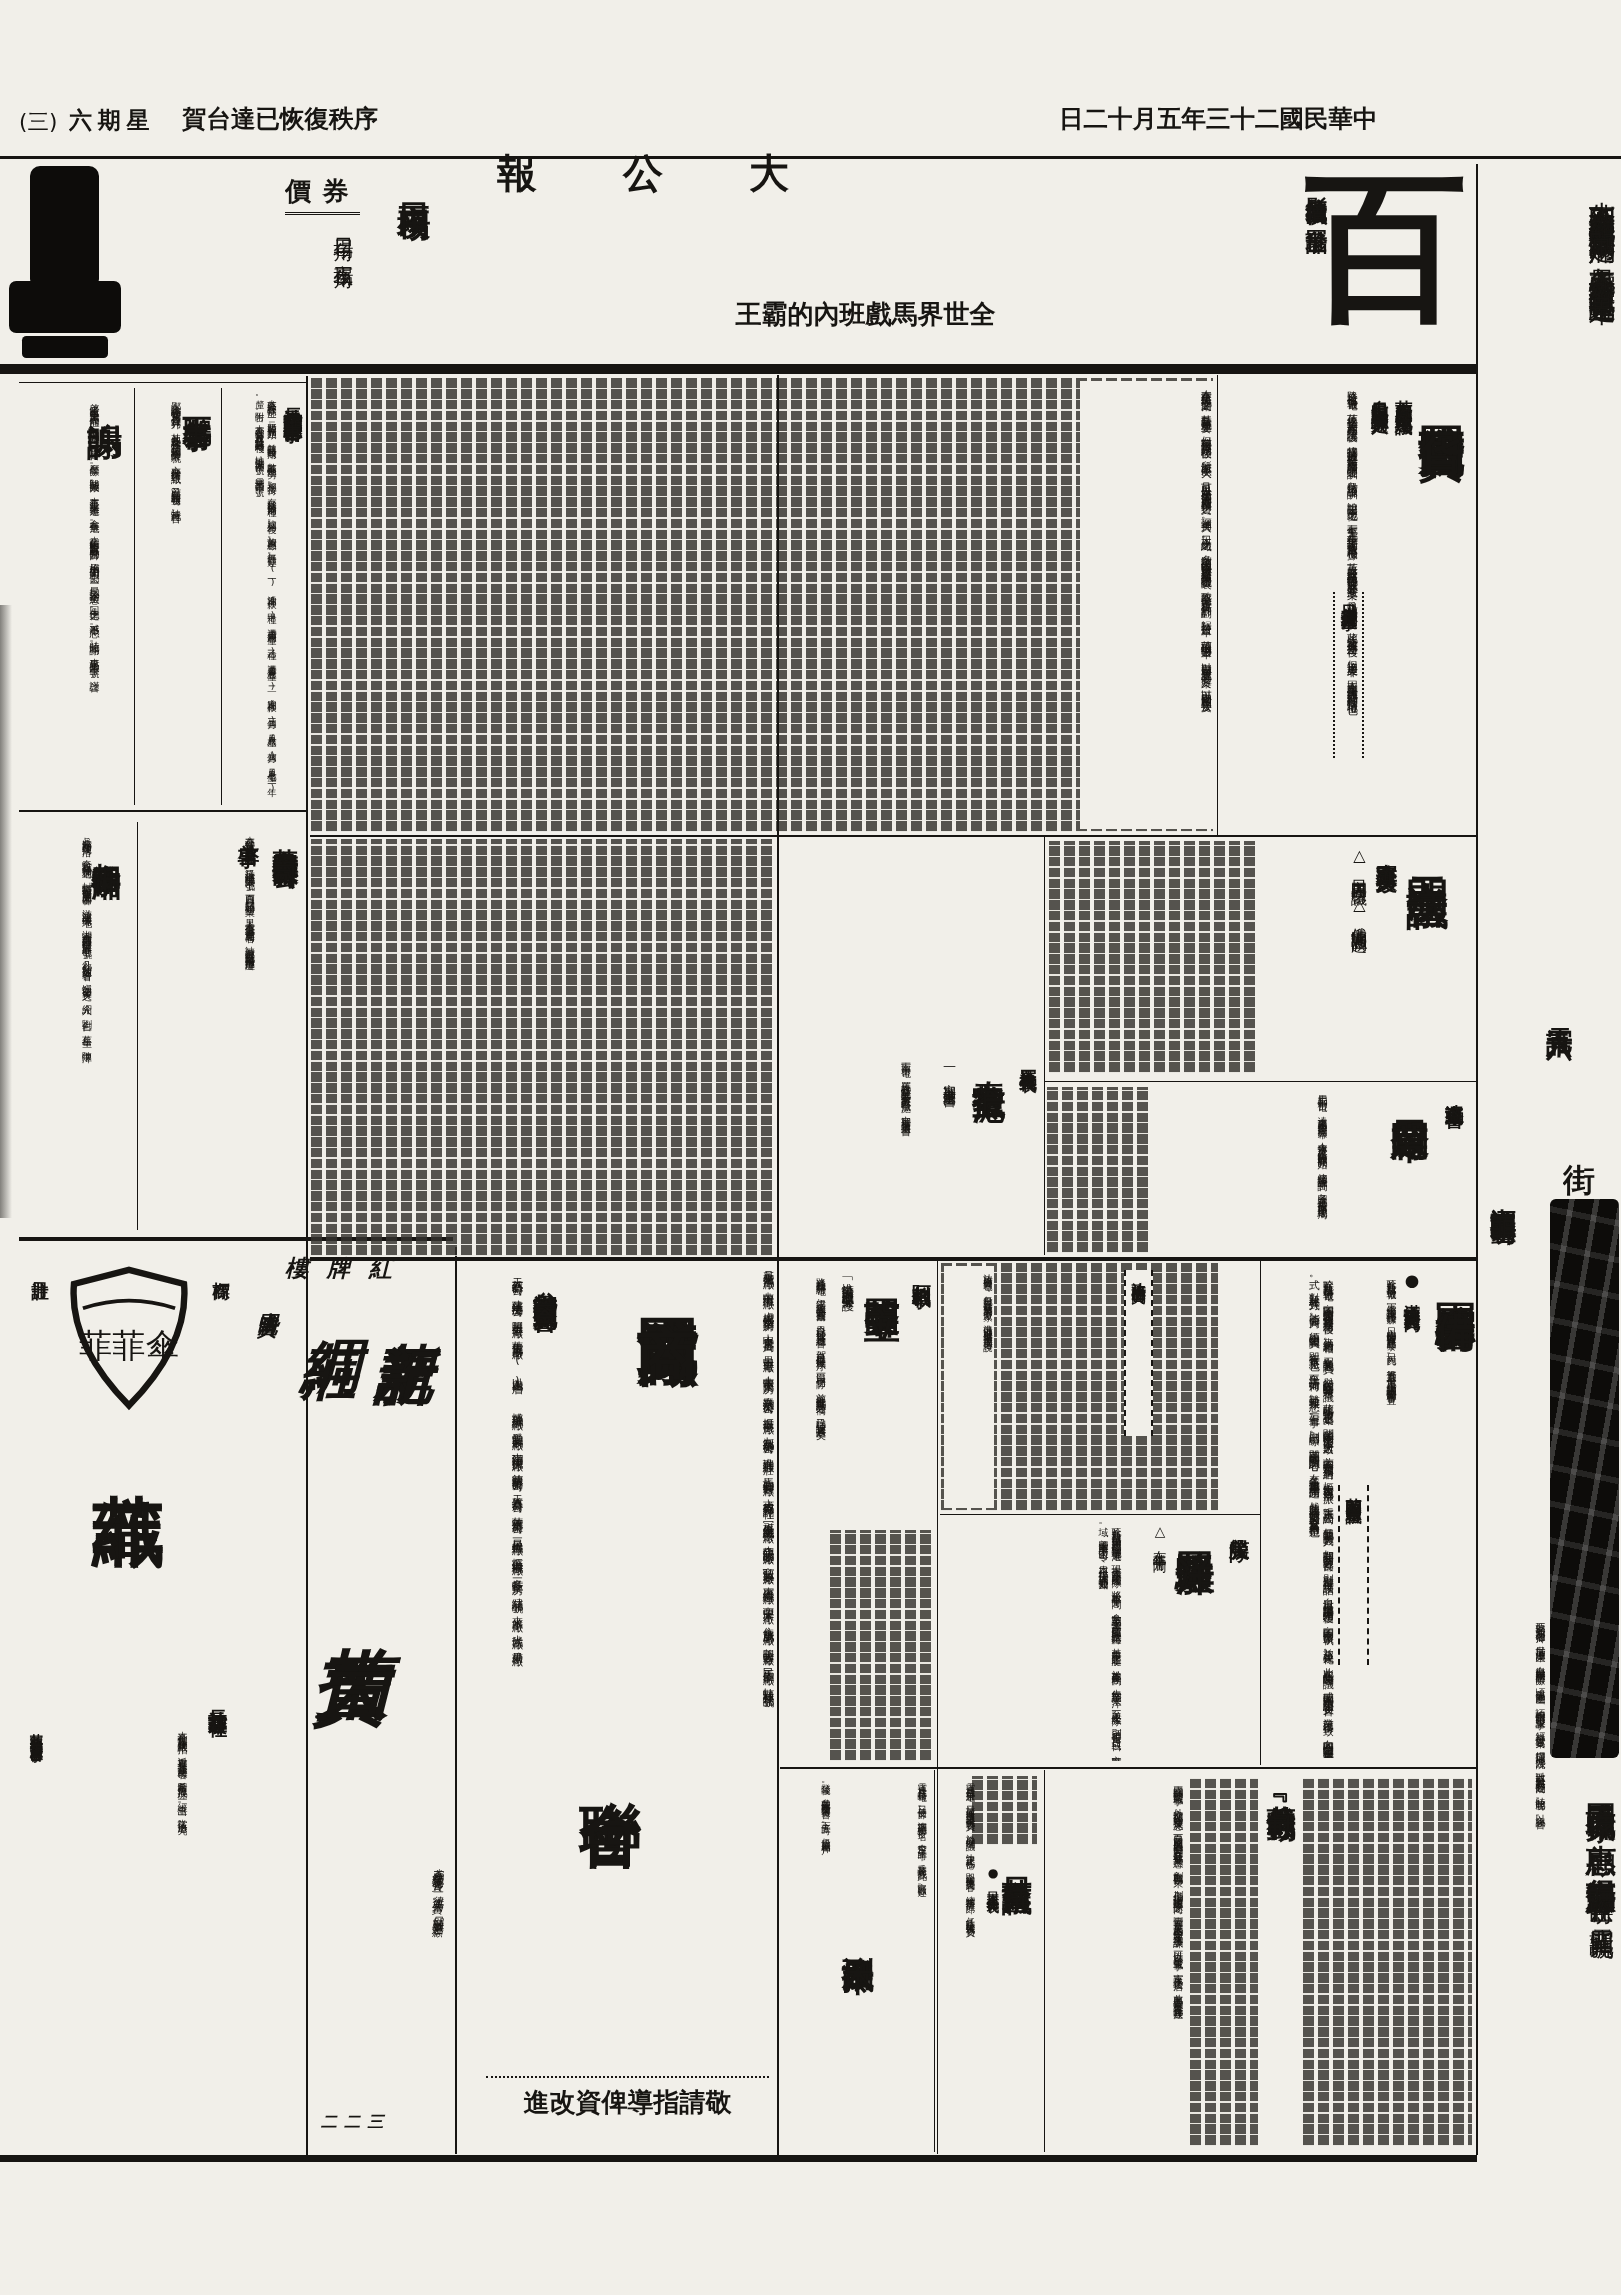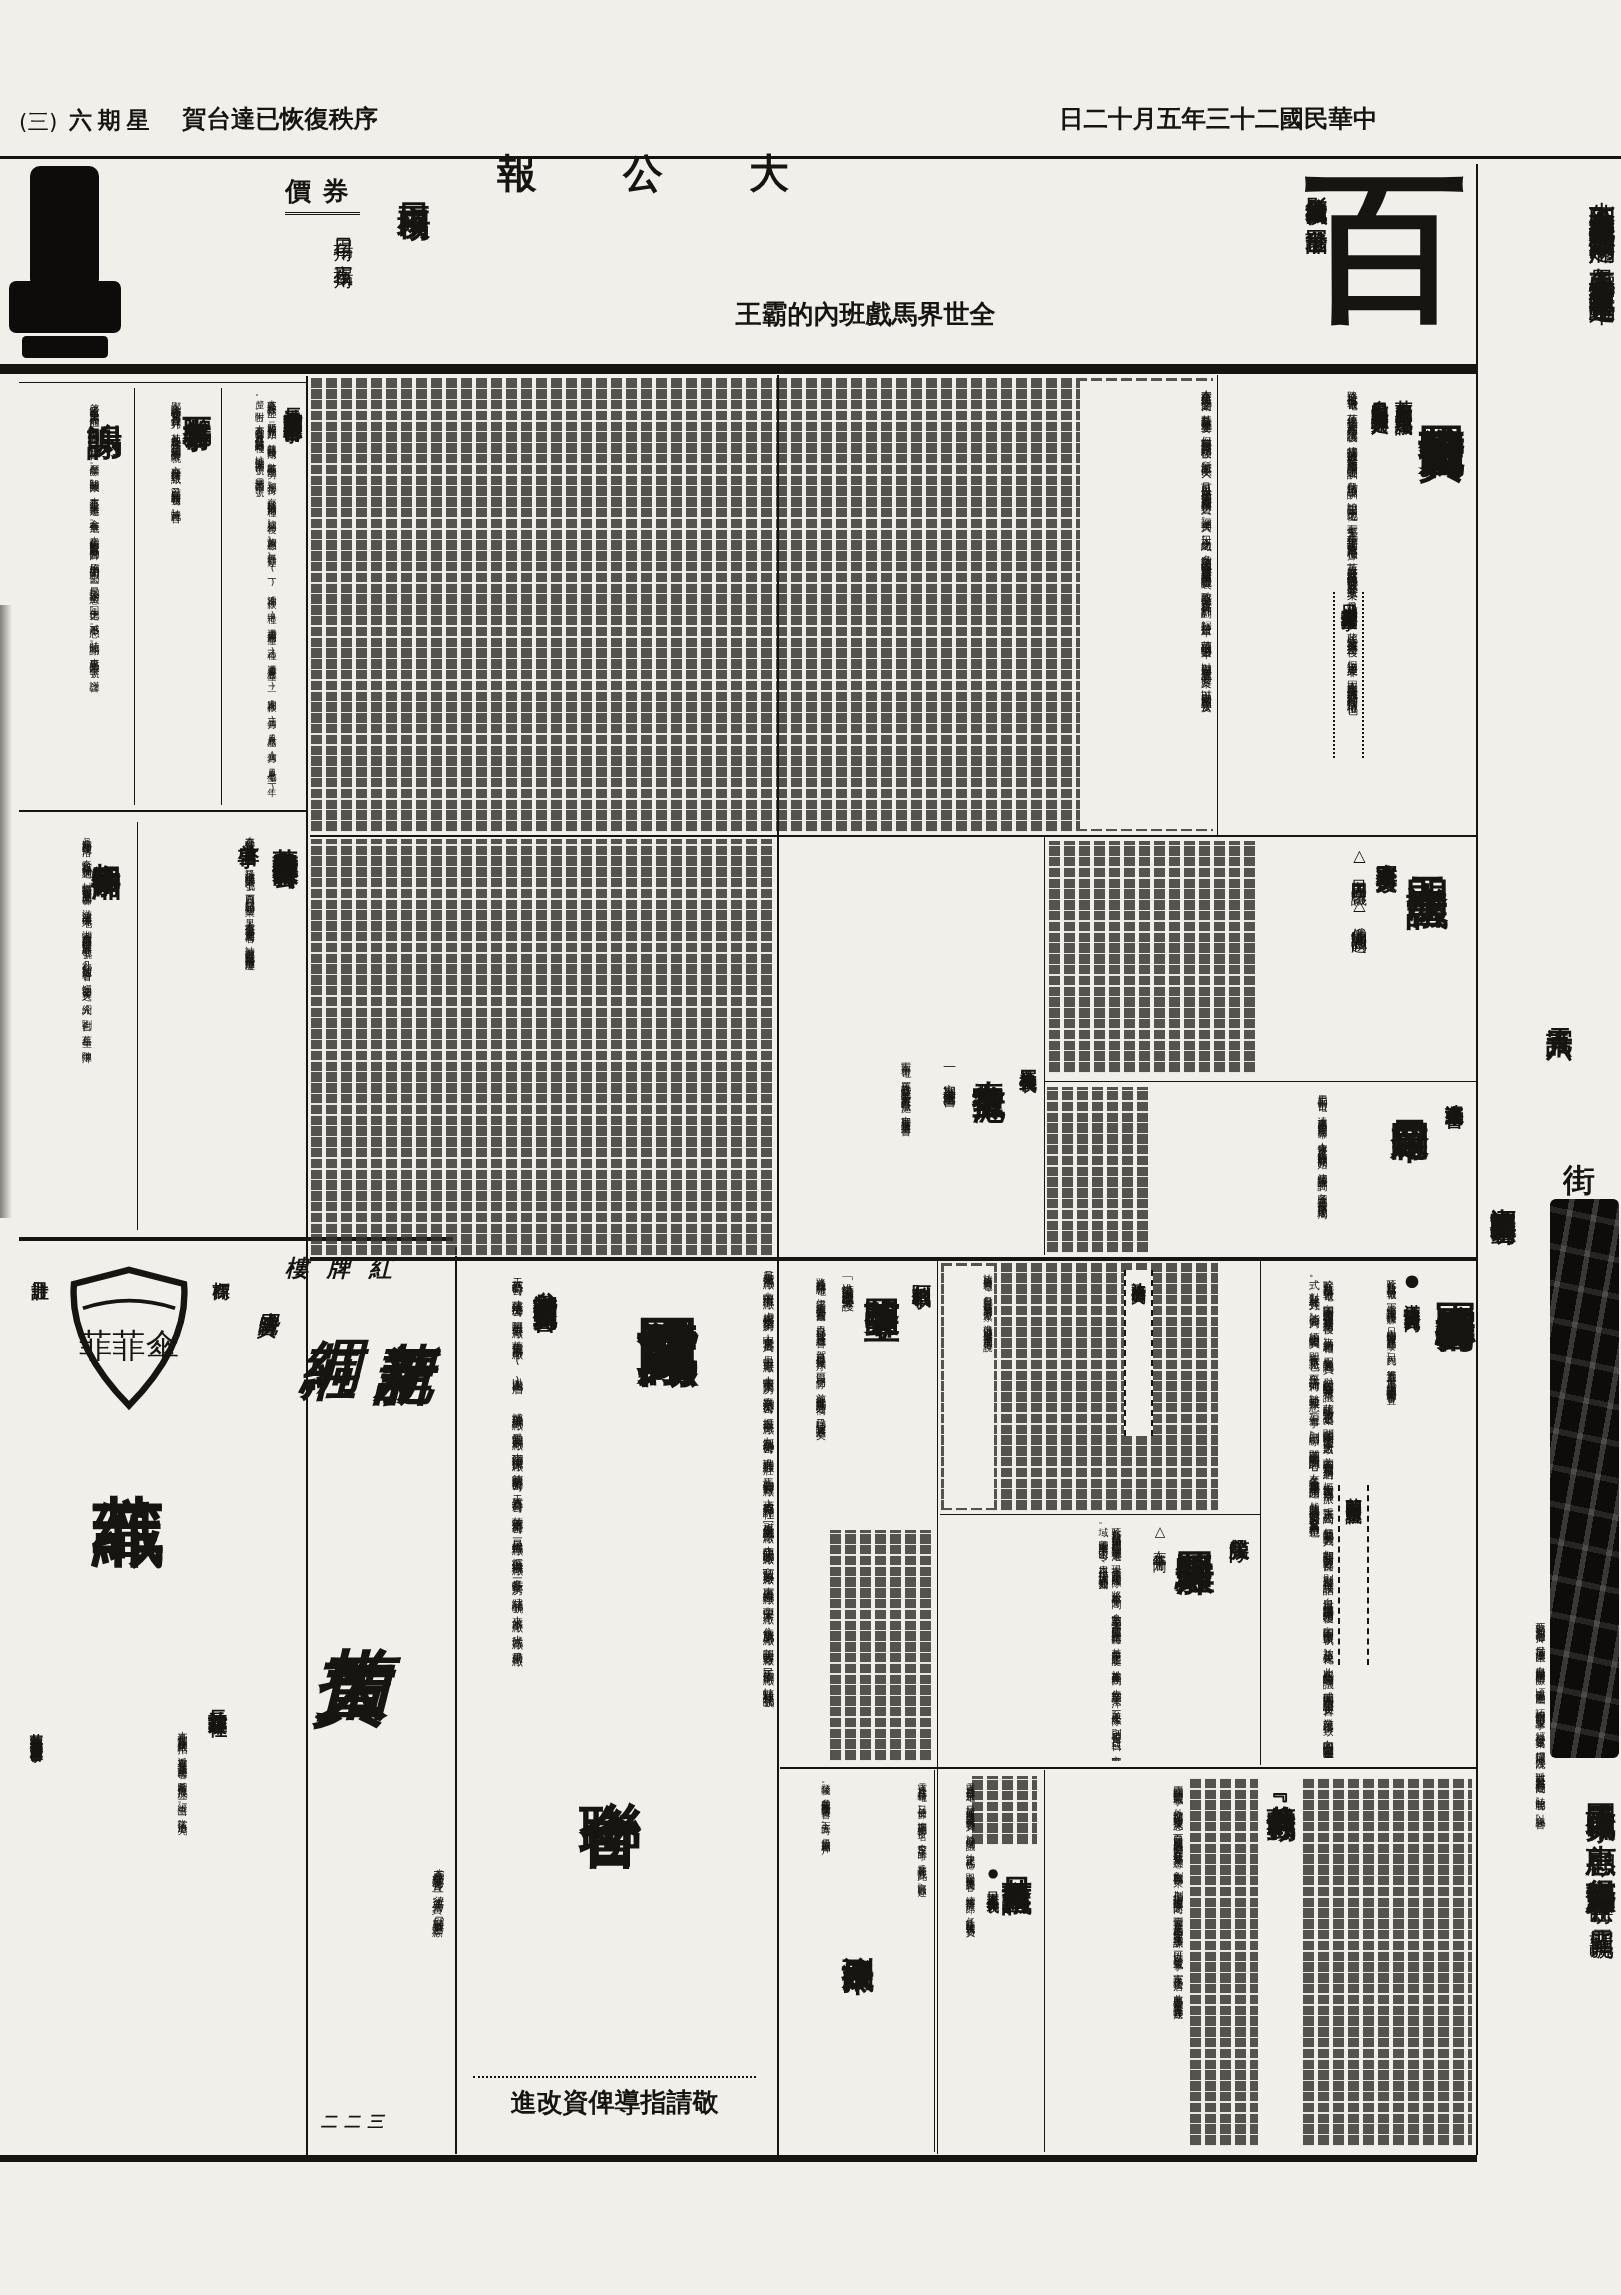--- a/index.html
+++ b/index.html
@@ -120,21 +120,21 @@
     <div class="b abs" style="left:79px;top:865px;font-size:16px;letter-spacing:7.2px;">二二三</div>
   </div>
   <div class="rule" style="left:455px;top:1247px;width:2.2px;height:907px;"></div>
 
   <div class="abs" style="left:460px;top:1247px;width:317px;height:907px;">
     <div class="v abs" style="right:1.4px;top:14.4px;width:62px;height:807px;font-size:11.5px;">新月光電池廠　中華織巾廠　虎標永安堂藥房　中央女子書局　中昌香皂廠　大中華大藥房　泰勒漂染公司　振羣襪廠　九福製藥公司　進瑞鞋縀莊　馬敦和製鞋廠　志成教育用品社　冠生泰絲織風景廠　李鶴記眼藥廠　寶弘製藥廠　惠羅織造廠　中亞膠木廠　焦永茂肥皂廠　美明蚊香廠　民生牙刷廠　蚨順祥棉花品號</div>
     <div class="v b serif abs" style="right:69px;top:19px;height:404px;font-size:62px;">武漢國貨廠商</div>
     <div class="v b serif abs" style="left:110px;top:505px;height:216px;font-size:62px;">聯合會</div>
     <div class="v b abs" style="left:69px;top:24.5px;height:418px;font-size:24.5px;">參加湖南省國貨流動展覽會</div>
     <div class="v abs" style="left:1.4px;top:21.6px;width:63px;height:807px;font-size:11.5px;">天然藝石公司　建華油漆公司　明星香皂廠　華生電扇器廠　(以上在四層)　博華絲綢廠　愛義製刷廠　南洋銅鐵床廠　德華製藥公司　天竹器具公司　華德實業公司　三星棉織廠　振藝織襪廠　三多軒藥房　繡花品號　來水筆廠　光毯廠　糖果廠</div>
-    <div class="b abs" style="left:13px;top:829px;width:283px;font-size:26px;text-align:center;border-top:2.9px dotted #171512;padding-top:7.2px;">進改資俾導指請敬</div>
+    <div class="b abs" style="left:26px;top:829px;width:283px;font-size:26px;text-align:center;border-top:2.9px dotted #171512;padding-top:7.2px;">進改資俾導指請敬</div>
   </div>
 
   <div class="tx" style="left:311px;top:378px;width:902px;height:454px;"></div>
   <div class="v abs paper" style="left:1080px;top:381px;width:133px;height:448px;font-size:10.8px;">本在英殖民地之商業。其數量雖屬重要。但料英國實施限額後。所減不致巨大。且可以日本在南美滿洲等處所推銷之貨。彌補共失。日本之紡織。多謂英國現圖以倫敦英日紡織業會議破裂。致不能籌定一可實行的計劃。歸咎於日本。英國現恫嚇日本。以期日本製成一具體方案。以可由兩國相互接受云。</div>
   <div class="rule" style="left:1217px;top:375px;width:1.4px;height:460px;"></div>
 
   <div class="abs paper" style="left:1219px;top:376px;width:257px;height:457px;">
     <div class="v b serif abs" style="right:4.3px;top:11.5px;height:432px;font-size:46px;">英國實施抵制日貨</div>
     <div class="v b abs" style="right:61px;top:10px;height:295px;font-size:17.3px;">英商相表示已向各殖民地建議</div>
     <div class="v b abs" style="right:85px;top:10px;height:295px;font-size:17.3px;">自七日起限制日棉貨絲之輸入</div>

